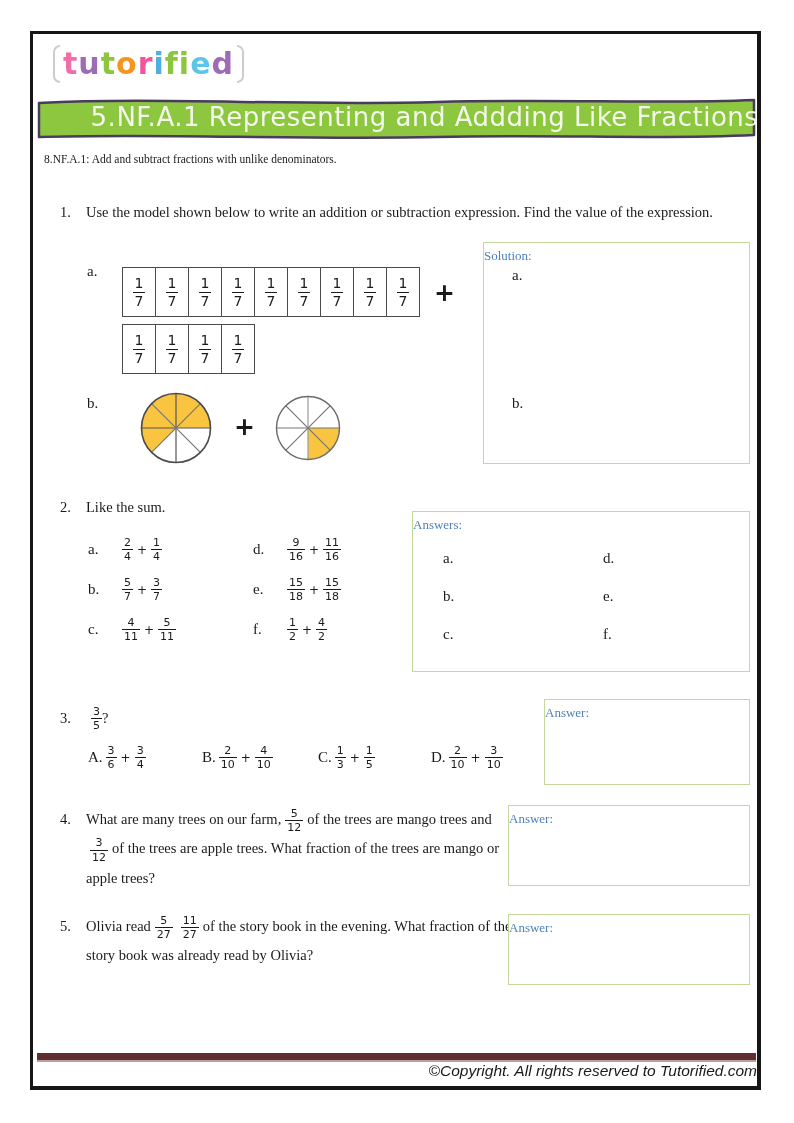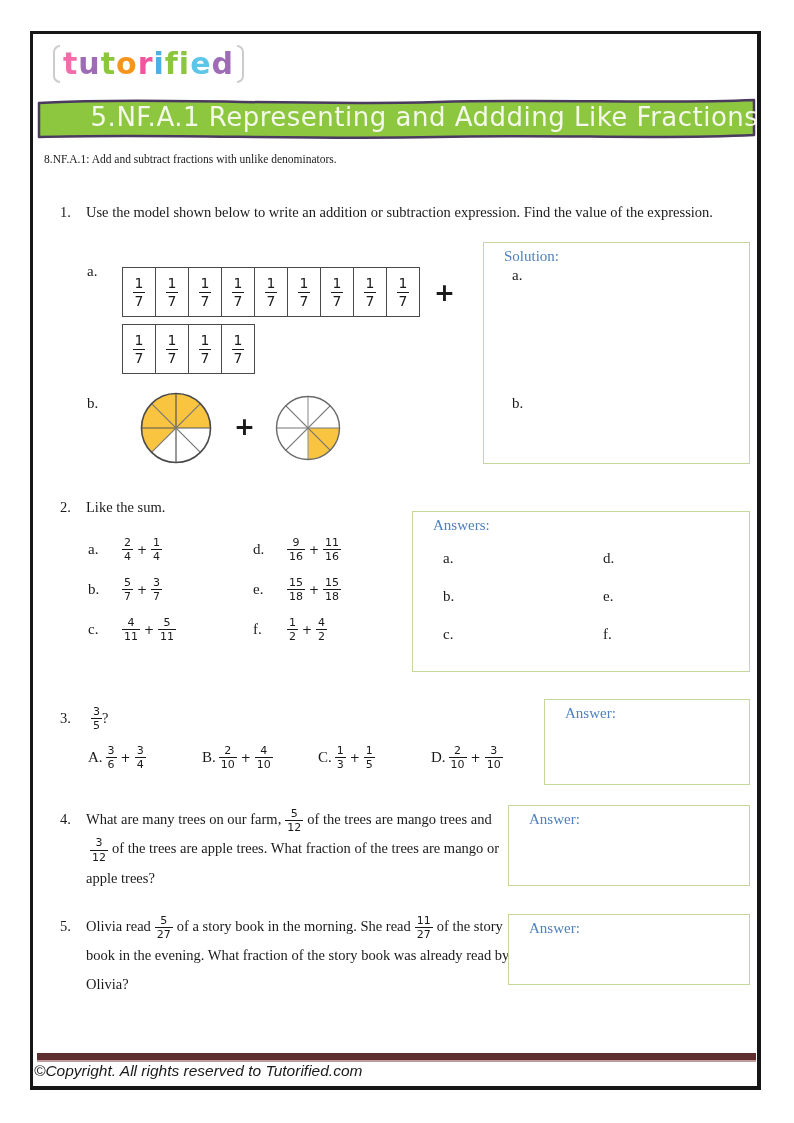--- a/index.html
+++ b/index.html
@@ -39,38 +39,38 @@
   .frac .fn{display:block;border-bottom:1.4px solid #1a1a1a;padding:0 2px;}
   .frac .fd{display:block;padding:0 2px;}
 
   .plus-big{position:absolute;font-family:"DejaVu Sans",sans-serif;font-size:25px;font-weight:bold;}
   .part-label{position:absolute;font-size:15px;}
 
   .pie{position:absolute;}
 
   
   .gbox{position:absolute;border:1.5px solid #c6d79e;box-sizing:border-box;background:#fff;}
-  .gbox-title{position:absolute;left:20px;top:5px;font-size:15px;color:#4f81bd;}
+  .gbox-title{position:absolute;left:0;top:5px;font-size:13px;color:#4f81bd;}
   .gbox-label{position:absolute;font-size:15px;}
 
   
   .prob{position:absolute;display:flex;align-items:center;font-size:15px;}
   .prob .plabel{width:34px;flex:none;}
   .prob .op, .opt .op{font-family:"DejaVu Sans",sans-serif;font-size:12px;margin:0 4px;}
 
   .opt{position:absolute;display:flex;align-items:center;font-size:15px;}
   .opt .plabel{margin-right:3px;}
 
   .q-par{position:absolute;display:flex;font-size:14.5px;line-height:29px;}
   .q-par .ptext{display:block;}
   .q-par .frac{margin:0 4px;}
 
   
   .footer-bar{position:absolute;left:37px;top:1053px;width:719px;height:7px;border-bottom:2px solid #c09c9c;}
-  .footer-text{position:absolute;left:34px;top:1062px;width:723px;text-align:left;
+  .footer-text{position:absolute;left:34px;top:1062px;width:723px;text-align:right;
                font-family:"Liberation Sans",sans-serif;font-style:italic;font-size:15.5px;}
 </style>
 </head>
 <body>
 
 <div class="page">
   <div class="frame"></div>
 
   <div class="logo">
     <span class="brk brk-l"></span>
@@ -371,21 +371,21 @@
   <div class="q-par" style="left:60px;top:805px;width:452px;">
     <span class="qnum">4.</span>
     <span class="ptext" style="width:426px;"><span>What are many trees on our farm,</span><span class="frac"><span class="fn">5</span><span class="fd">12</span></span><span>of the trees are mango trees and</span><span class="frac"><span class="fn">3</span><span class="fd">12</span></span><span>of the trees are apple trees. What fraction of the trees are mango or apple trees?</span></span>
   </div>
   <div class="gbox" style="left:508px;top:805px;width:242px;height:81px;">
     <div class="gbox-title">Answer:</div>
   </div>
 
   <div class="q-par" style="left:60px;top:912px;width:455px;">
     <span class="qnum">5.</span>
-    <span class="ptext" style="width:429px;"><span>Olivia read</span><span class="frac"><span class="fn">5</span><span class="fd">27</span></span><span>of a story book in the morning. She read</span><span class="frac"><span class="fn">11</span><span class="fd">27</span></span><span>of the story book in the evening. What fraction of the story book was already read by Olivia?</span></span>
+    <span class="ptext" style="width:429px;"><span>Olivia read</span><span class="frac"><span class="fn">5</span><span class="fd">27</span></span><span class="frac"><span class="fn">11</span><span class="fd">27</span></span><span>of the story book in the evening. What fraction of the story book was already read by Olivia?</span></span>
   </div>
   <div class="gbox" style="left:508px;top:914px;width:242px;height:71px;">
     <div class="gbox-title">Answer:</div>
   </div>
 
   <div class="footer-bar" style="background-color: rgb(94, 47, 46);"></div>
   <div class="footer-text">©Copyright. All rights reserved to Tutorified.com</div>
 </div>
 
 </body></html>

